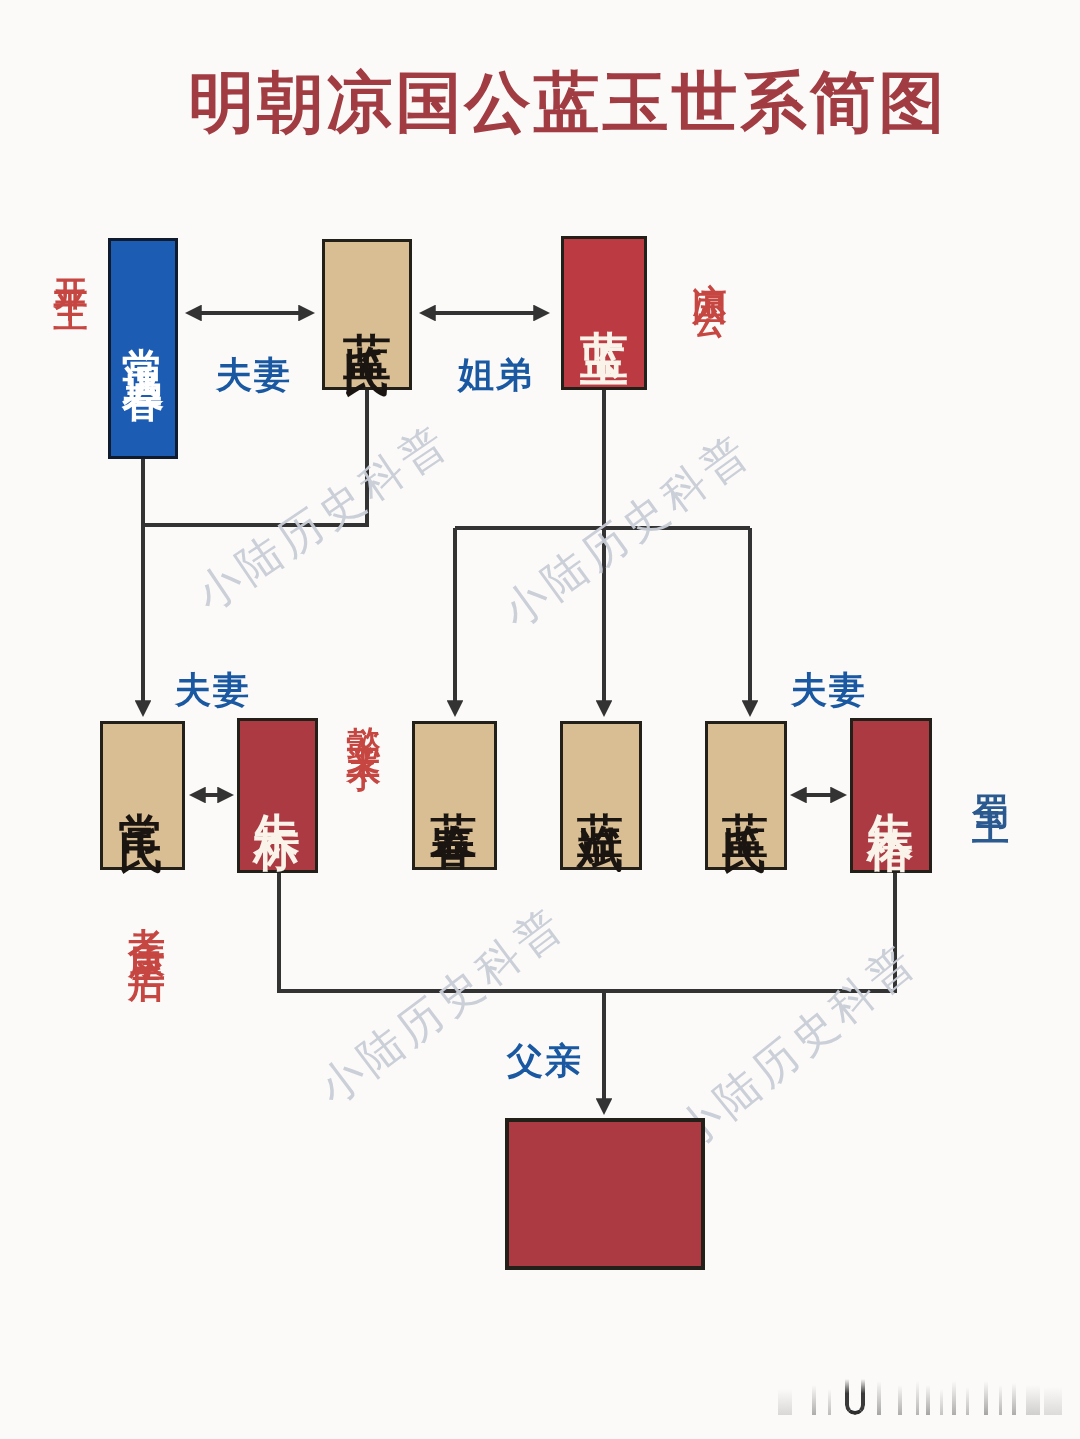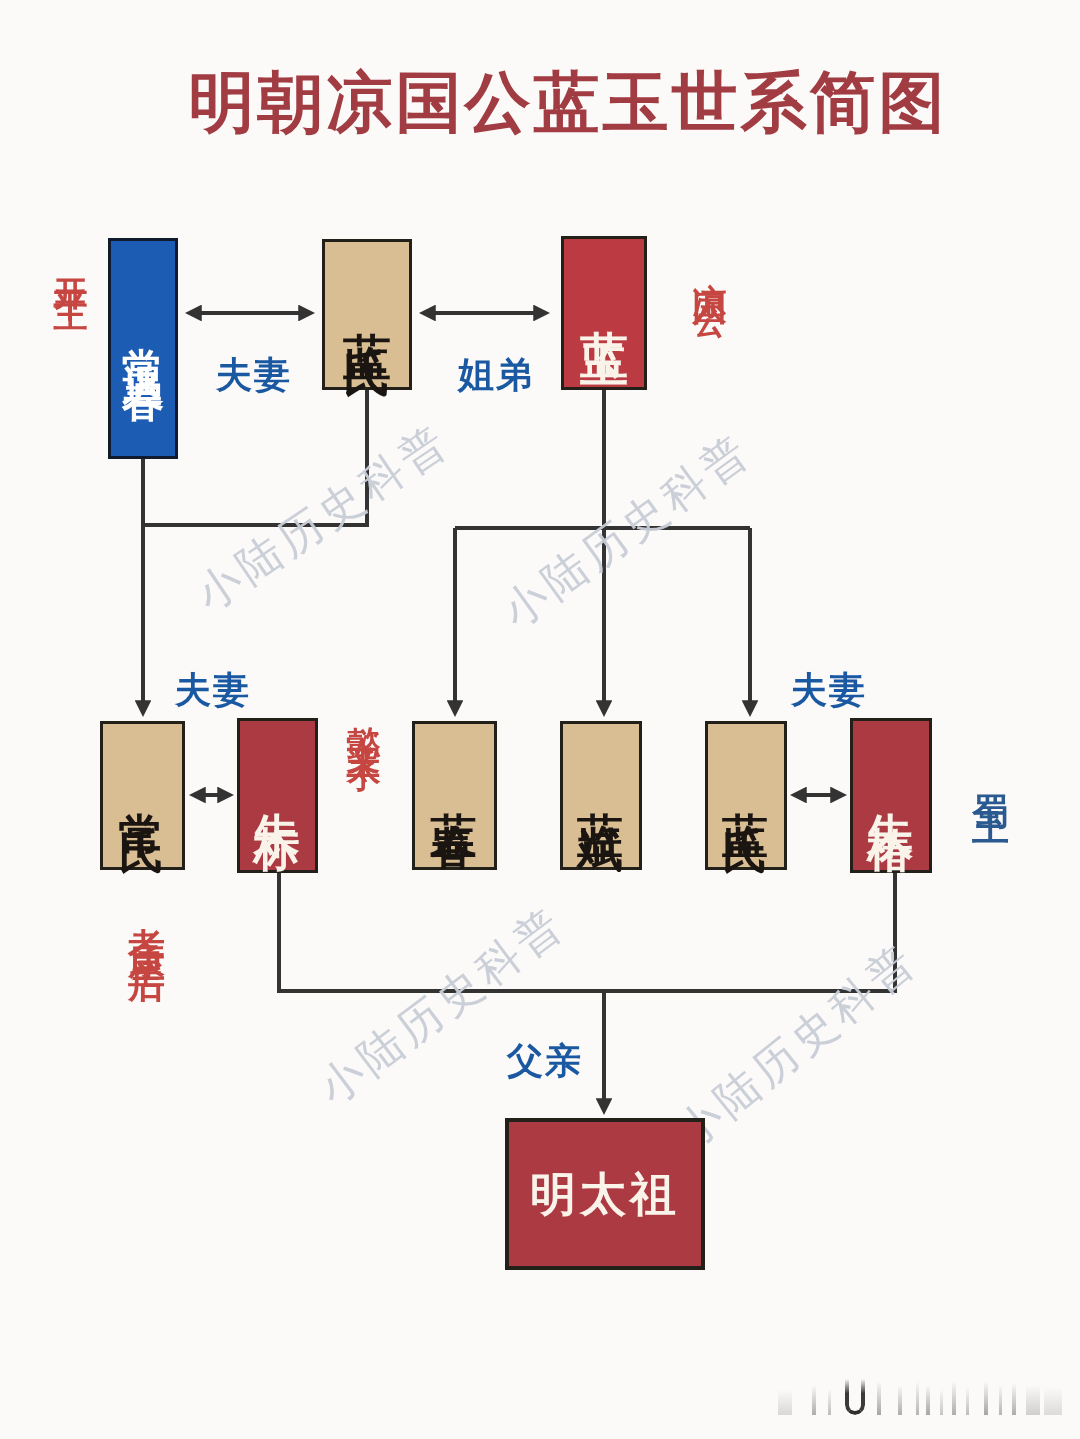--- a/index.html
+++ b/index.html
@@ -159,21 +159,20 @@
     <span class="vtext">蓝斌</span>
   </div>
   <div class="node tan" id="n-lanshi2">
     <span class="vtext">蓝氏</span>
   </div>
   <div class="node red" id="n-zhuchun">
     <span class="vtext">朱椿</span>
   </div>
 
   <div class="node red" id="n-taizu">
-    <span>明太祖</span>
   </div>
 
   <div class="side-label red-label" id="l-kaipingwang">开平王</div>
   <div class="side-label red-label" id="l-liangguogong">凉国公</div>
   <div class="side-label red-label" id="l-yiwentaizi">懿文太子</div>
   <div class="side-label navy-label" id="l-shuwang">蜀王</div>
   <div class="side-label red-label" id="l-xiaokang">孝康皇后</div>
 
   <div class="rel-label" id="r-fuqi-top">夫妻</div>
   <div class="rel-label" id="r-jiedi">姐弟</div>

